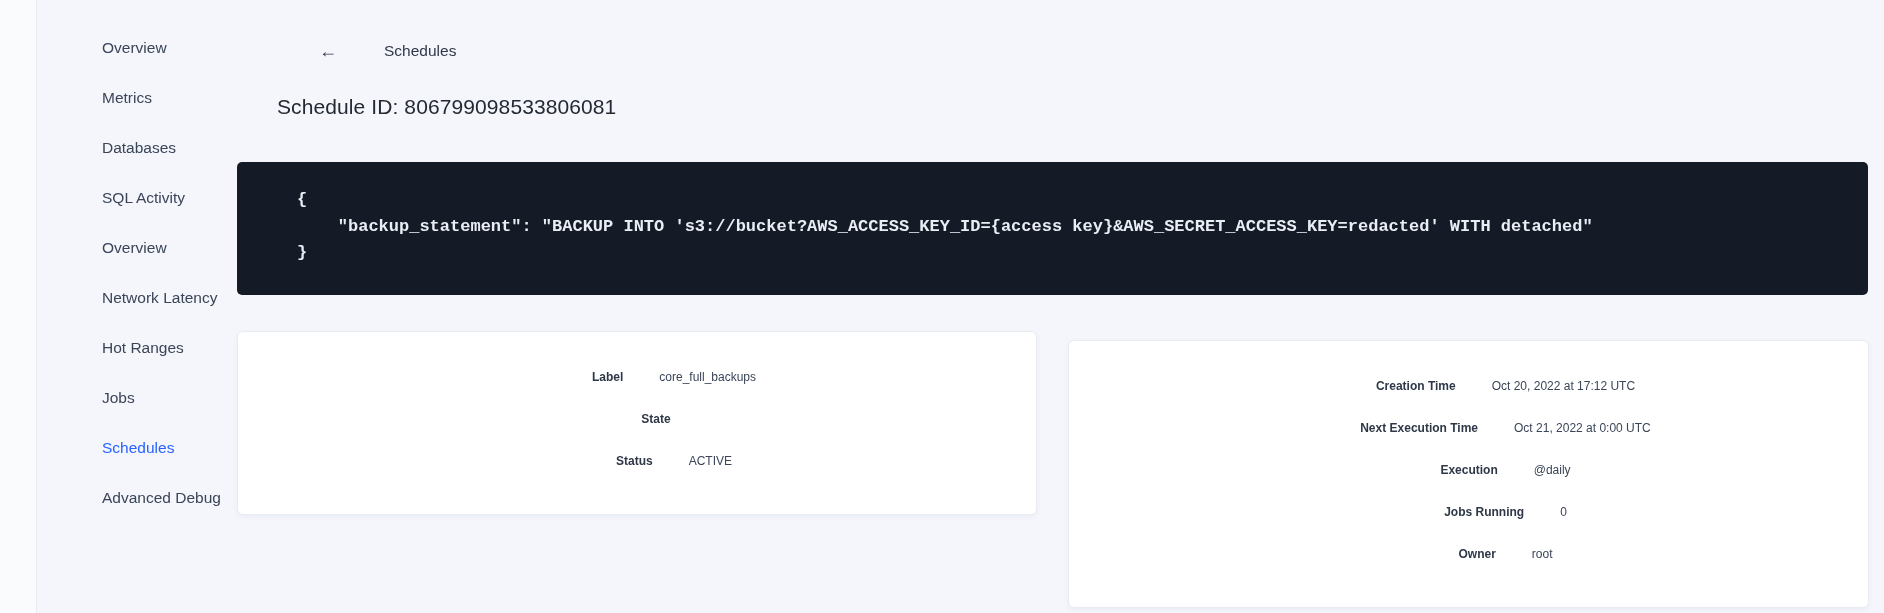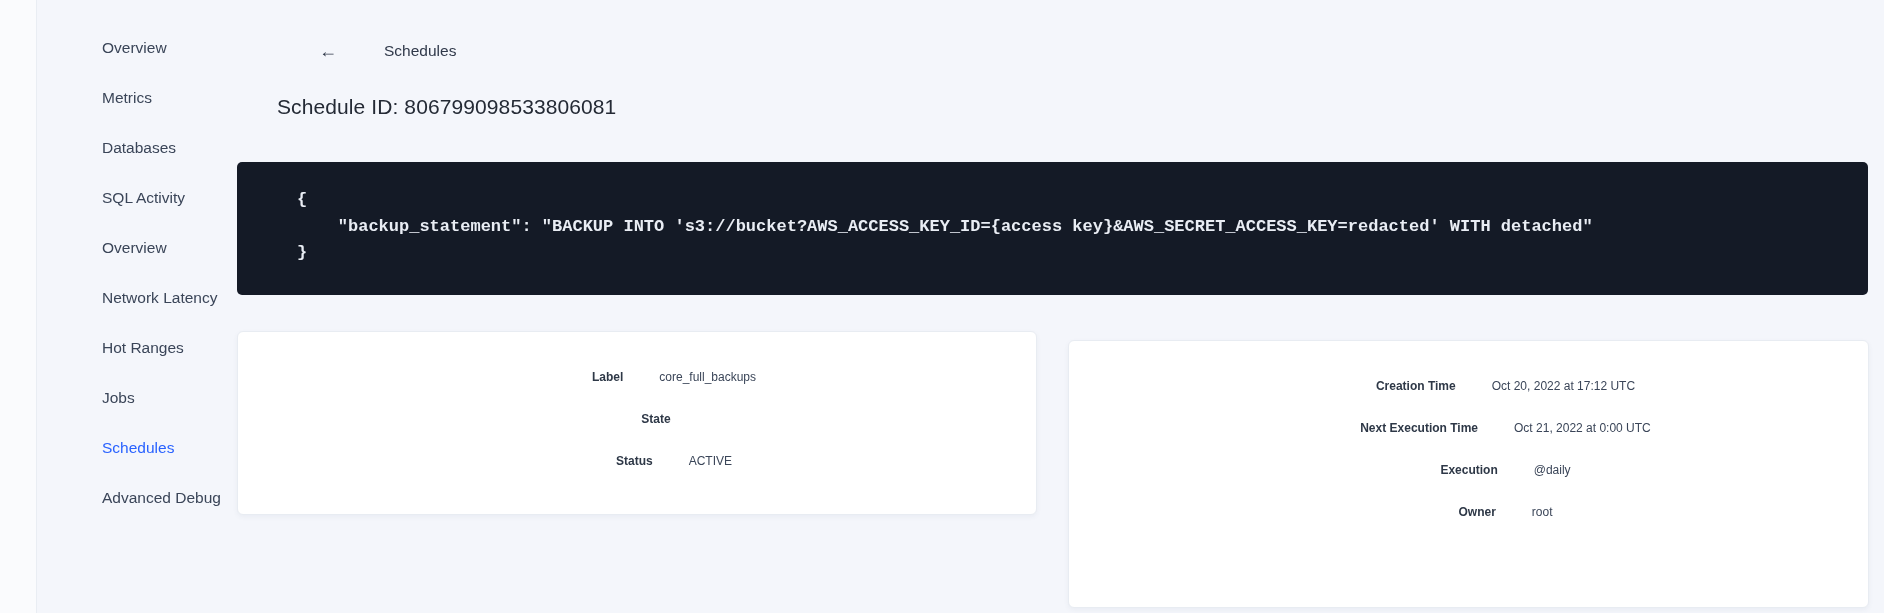--- a/index.html
+++ b/index.html
@@ -148,19 +148,23 @@
       </div>
       <div class="detail-row">
         <span class="row-label">Next Execution Time</span>
         <span class="row-value">Oct 21, 2022 at 0:00 UTC</span>
       </div>
       <div class="detail-row">
         <span class="row-label">Execution</span>
         <span class="row-value">@daily</span>
       </div>
       <div class="detail-row">
+        <span class="row-label">Jobs Running</span>
+        <span class="row-value">0</span>
+      </div>
+      <div class="detail-row">
         <span class="row-label">Owner</span>
         <span class="row-value">root</span>
       </div>
     </section>
 
   </main>
 </div>
 
 </body></html>

